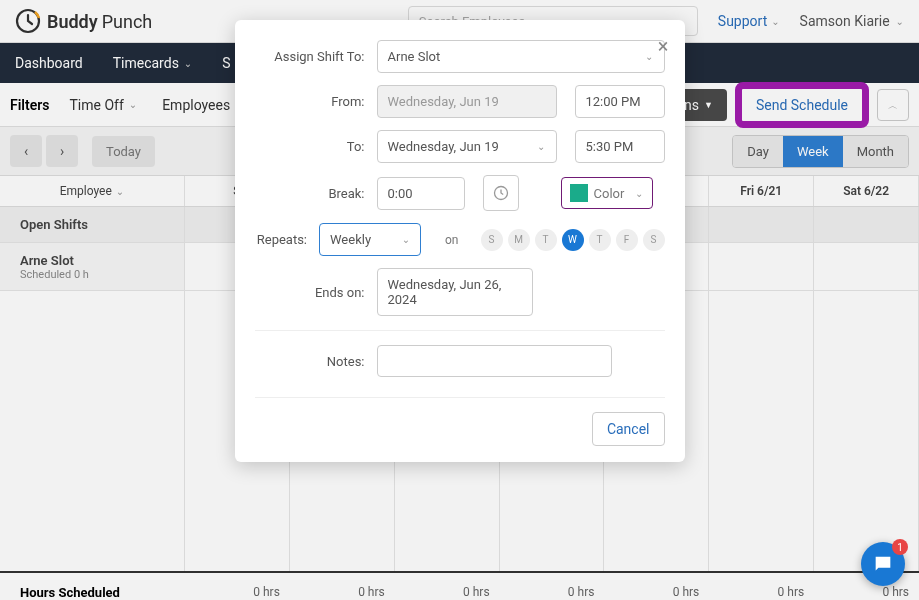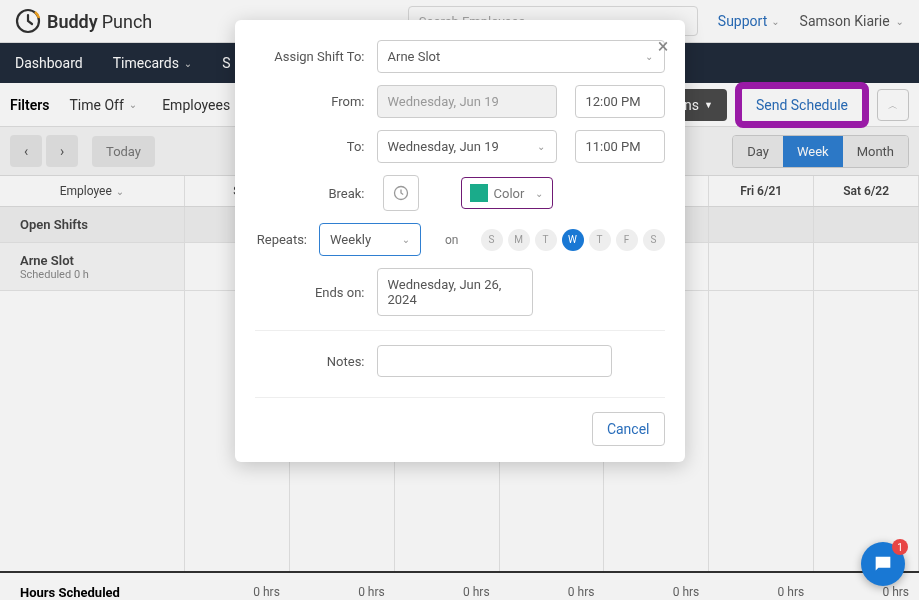--- a/index.html
+++ b/index.html
@@ -215,25 +215,28 @@
         </div>
       <div class="time-input">12:00 PM</div>
     </div>
 
     <div class="form-row">
       <div class="form-label">To:</div>
       <div class="form-input">
           <span>Wednesday, Jun 19</span>
           <span class="chevron">⌄</span>
         </div>
-      <div class="time-input">11:00 PM</div>
+      <div class="time-input">5:30 PM</div>
     </div>
 
     <div class="form-row">
       <div class="form-label">Break:</div>
+      <div class="form-input small">
+          <span>0:00</span>
+        </div>
       <div class="clock-btn">
         <svg width="16" height="16" viewBox="0 0 16 16">
             <circle cx="8" cy="8" r="6.5" fill="none" stroke="#999" stroke-width="1.3"></circle>
             <path d="M8 4.5V8l2.2 1.5" stroke="#999" stroke-width="1.3" fill="none"></path>
           </svg>
       </div>
       <div class="color-input">
         <div style="display:flex;align-items:center;gap:6px">
             <div class="color-swatch"></div>
             <span>Color</span>

